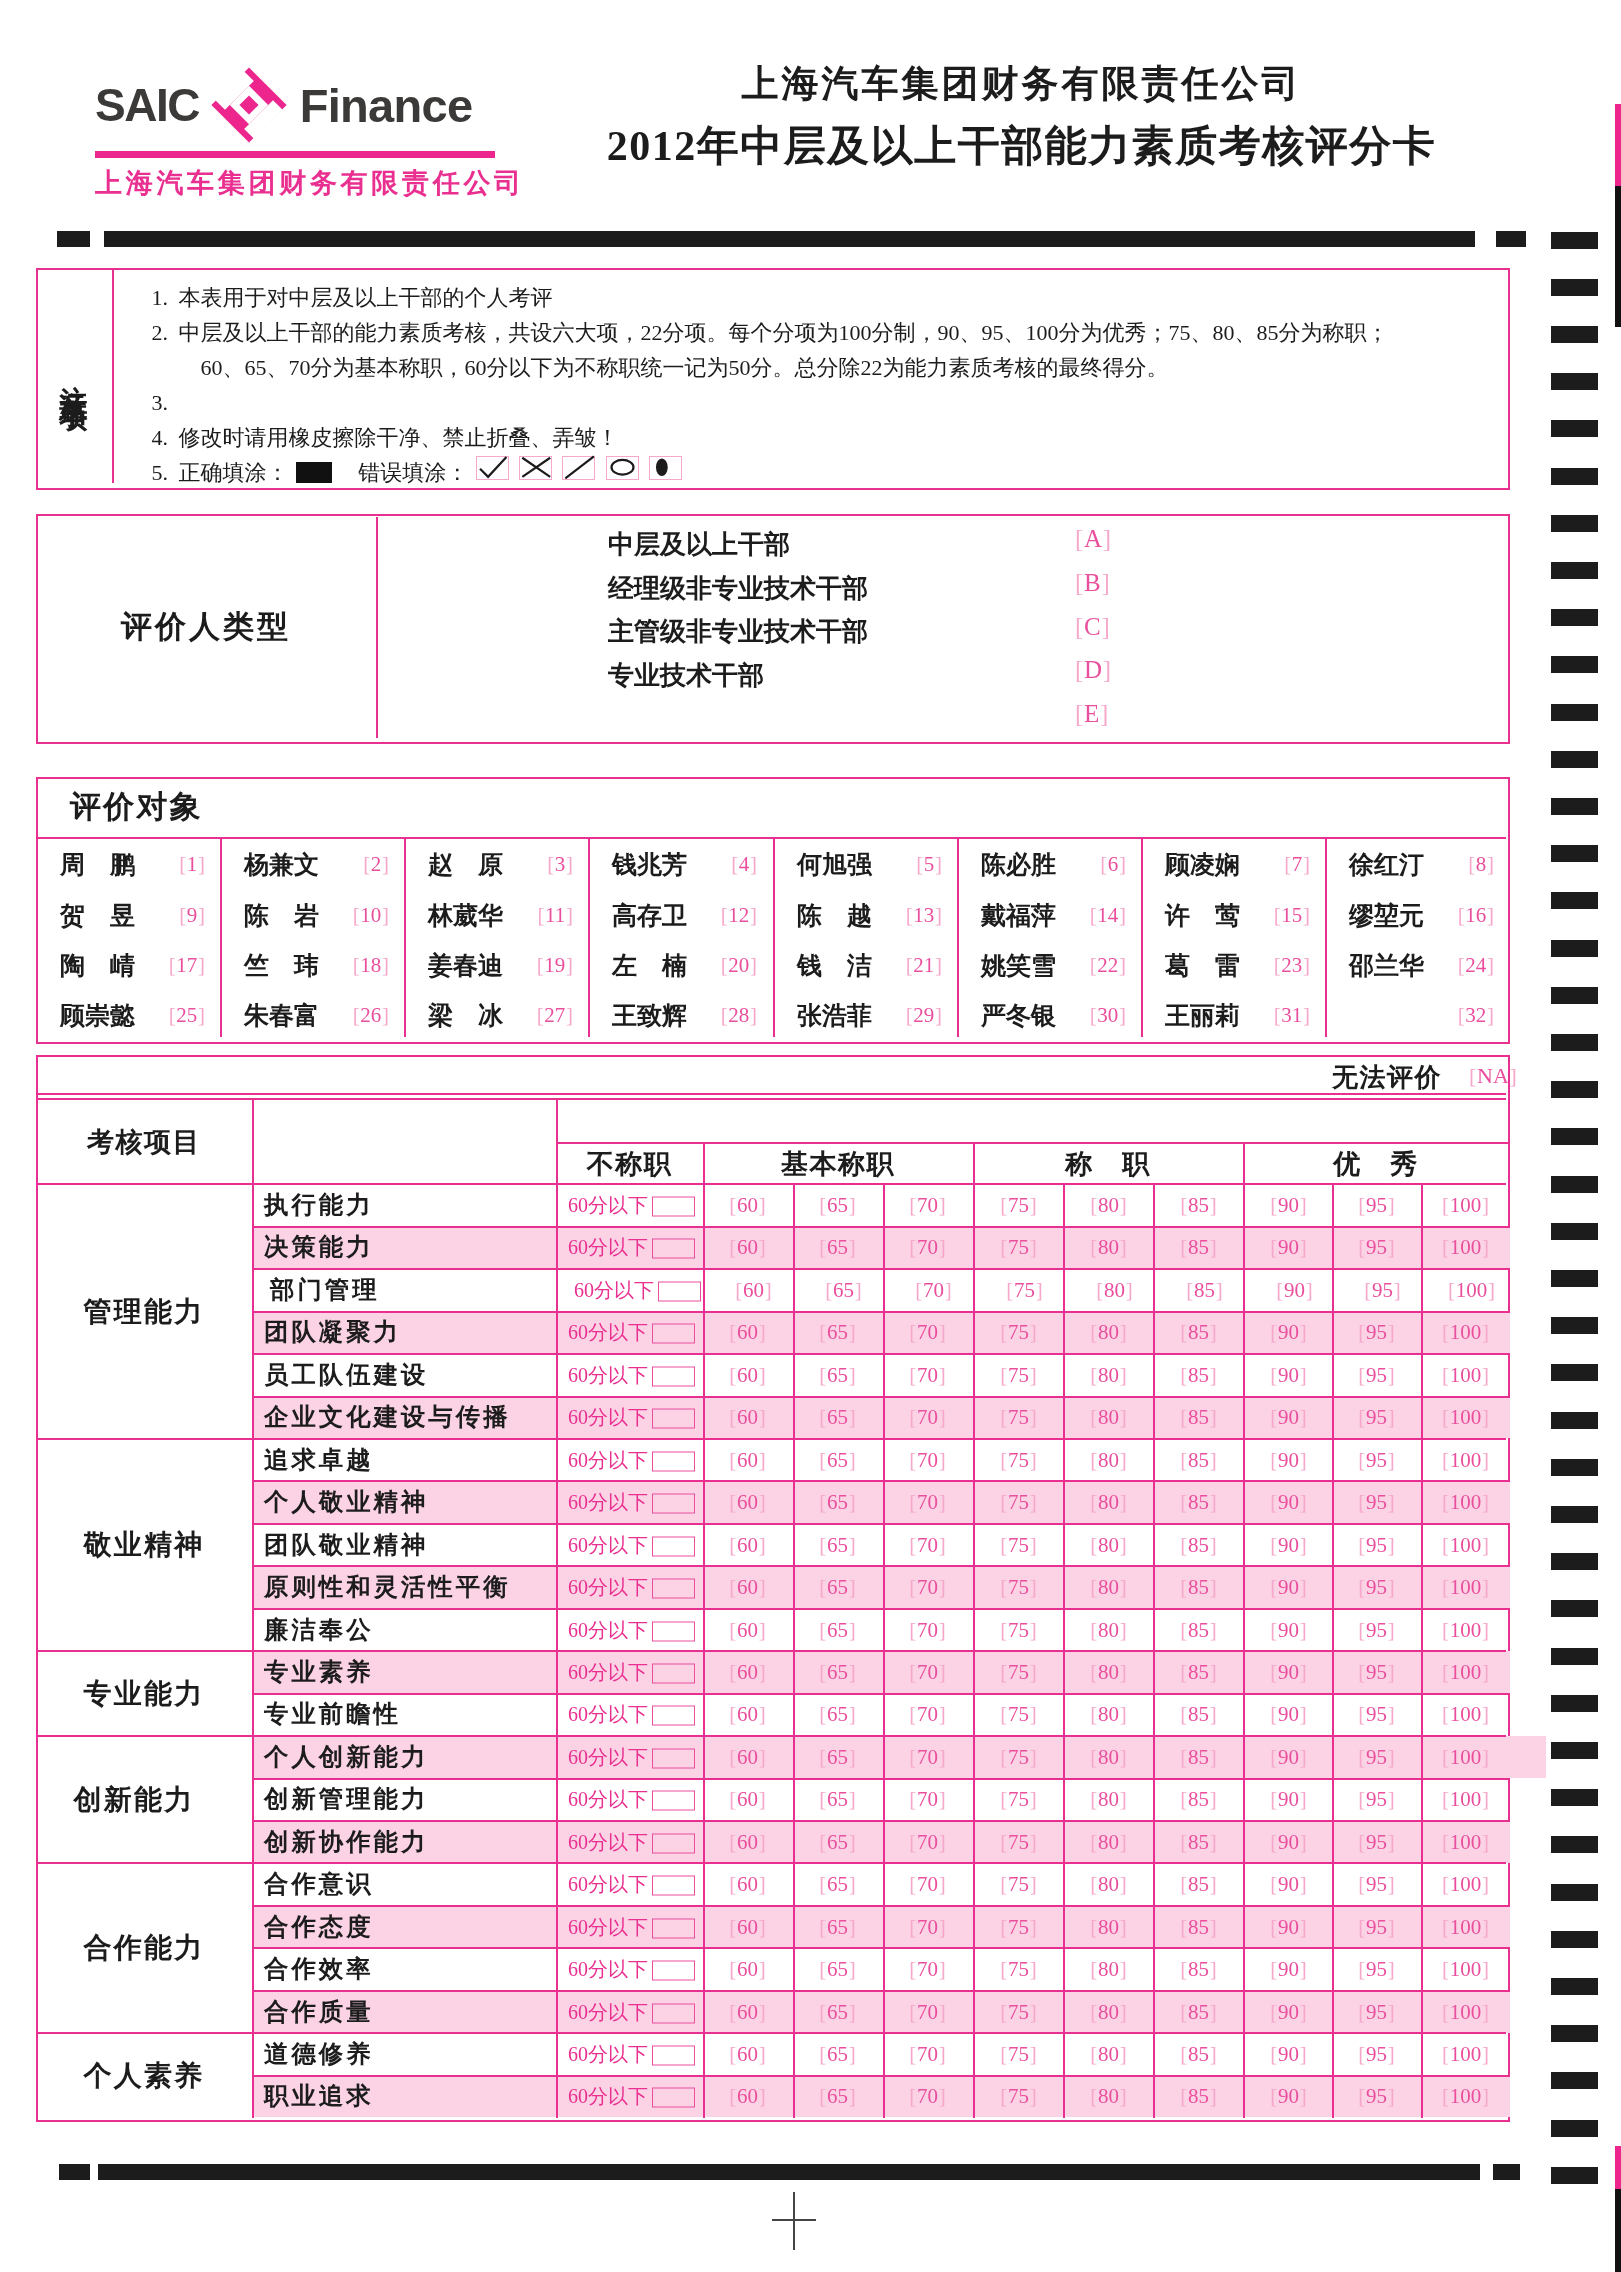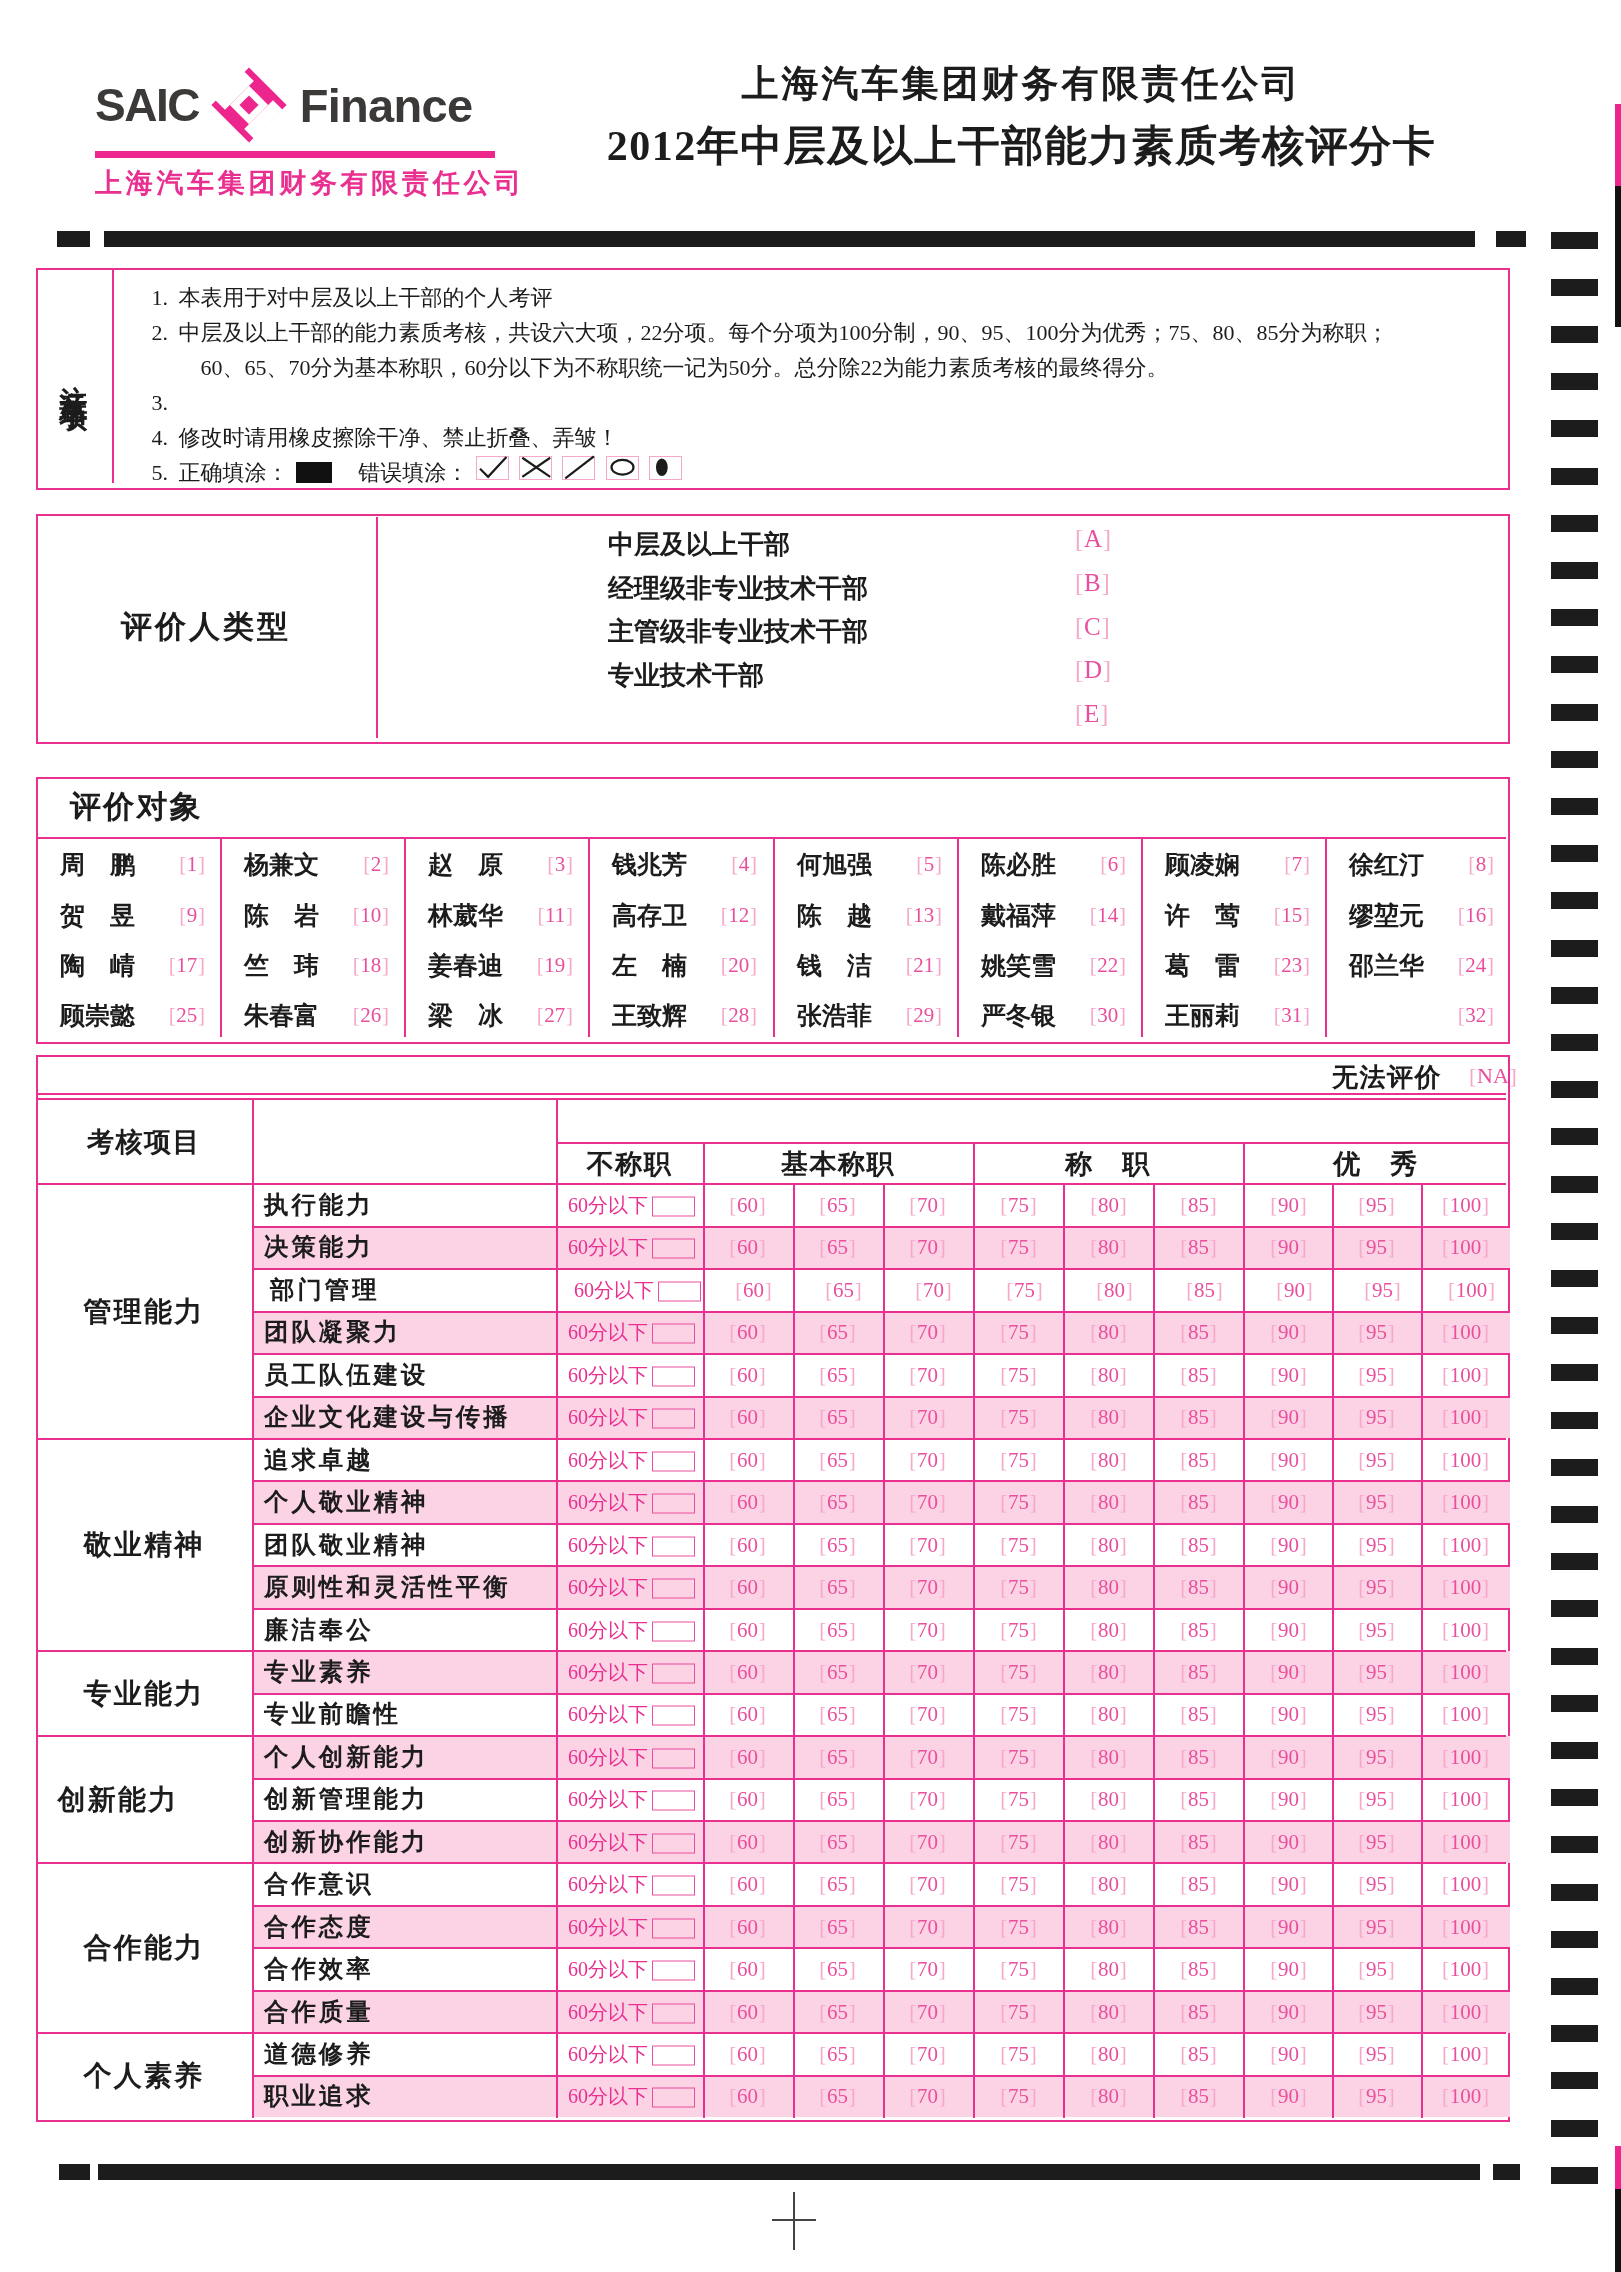--- a/index.html
+++ b/index.html
@@ -460,21 +460,21 @@
         <span class="scorebub" style="left: 451px; width: 89px;"><span class="bub" style="font-size: 21px;">60</span></span>
         <span class="scorebub" style="left: 541px; width: 89px;"><span class="bub" style="font-size: 21px;">65</span></span>
         <span class="scorebub" style="left: 631px; width: 89px;"><span class="bub" style="font-size: 21px;">70</span></span>
         <span class="scorebub" style="left: 722px; width: 89px;"><span class="bub" style="font-size: 21px;">75</span></span>
         <span class="scorebub" style="left: 812px; width: 89px;"><span class="bub" style="font-size: 21px;">80</span></span>
         <span class="scorebub" style="left: 902px; width: 89px;"><span class="bub" style="font-size: 21px;">85</span></span>
         <span class="scorebub" style="left: 992px; width: 89px;"><span class="bub" style="font-size: 21px;">90</span></span>
         <span class="scorebub" style="left: 1080px; width: 89px;"><span class="bub" style="font-size: 21px;">95</span></span>
         <span class="scorebub" style="left: 1169px; width: 89px;"><span class="bub" style="font-size: 21px;">100</span></span>
       </div>
-      <div class="rrow stripe" style="left: 252px; top: 1736px; width: 1258px; height: 42px;">
+      <div class="rrow stripe" style="left: 252px; top: 1736px; width: 1258px; height: 42px; padding-left: 36px;">
         <span class="rlabel">个人创新能力</span>
         <span class="b60cell" style="left: 316px;"><span>60分以下</span><span class="blank-box"></span></span>
         <span class="scorebub" style="left: 451px; width: 89px;"><span class="bub" style="font-size: 21px;">60</span></span>
         <span class="scorebub" style="left: 541px; width: 89px;"><span class="bub" style="font-size: 21px;">65</span></span>
         <span class="scorebub" style="left: 631px; width: 89px;"><span class="bub" style="font-size: 21px;">70</span></span>
         <span class="scorebub" style="left: 722px; width: 89px;"><span class="bub" style="font-size: 21px;">75</span></span>
         <span class="scorebub" style="left: 812px; width: 89px;"><span class="bub" style="font-size: 21px;">80</span></span>
         <span class="scorebub" style="left: 902px; width: 89px;"><span class="bub" style="font-size: 21px;">85</span></span>
         <span class="scorebub" style="left: 992px; width: 89px;"><span class="bub" style="font-size: 21px;">90</span></span>
         <span class="scorebub" style="left: 1080px; width: 89px;"><span class="bub" style="font-size: 21px;">95</span></span>
@@ -624,21 +624,21 @@
   <div id="category-cells">
       <div class="catcell" style="left: 36px; top: 1184px; width: 216px; height: 255px;">
         <span>管理能力</span>
       </div>
       <div class="catcell" style="left: 36px; top: 1439px; width: 216px; height: 212px;">
         <span>敬业精神</span>
       </div>
       <div class="catcell" style="left: 36px; top: 1651px; width: 216px; height: 85px;">
         <span>专业能力</span>
       </div>
-      <div class="catcell" style="left: 20px; top: 1736px; width: 196px; height: 127px; text-align: right;">
+      <div class="catcell" style="left: 36px; top: 1736px; width: 196px; height: 127px; text-align: right;">
         <span>创新能力</span>
       </div>
       <div class="catcell" style="left: 36px; top: 1863px; width: 216px; height: 170px;">
         <span>合作能力</span>
       </div>
       <div class="catcell" style="left: 36px; top: 2033px; width: 216px; height: 85px;">
         <span>个人素养</span>
       </div>
     </div>
 

